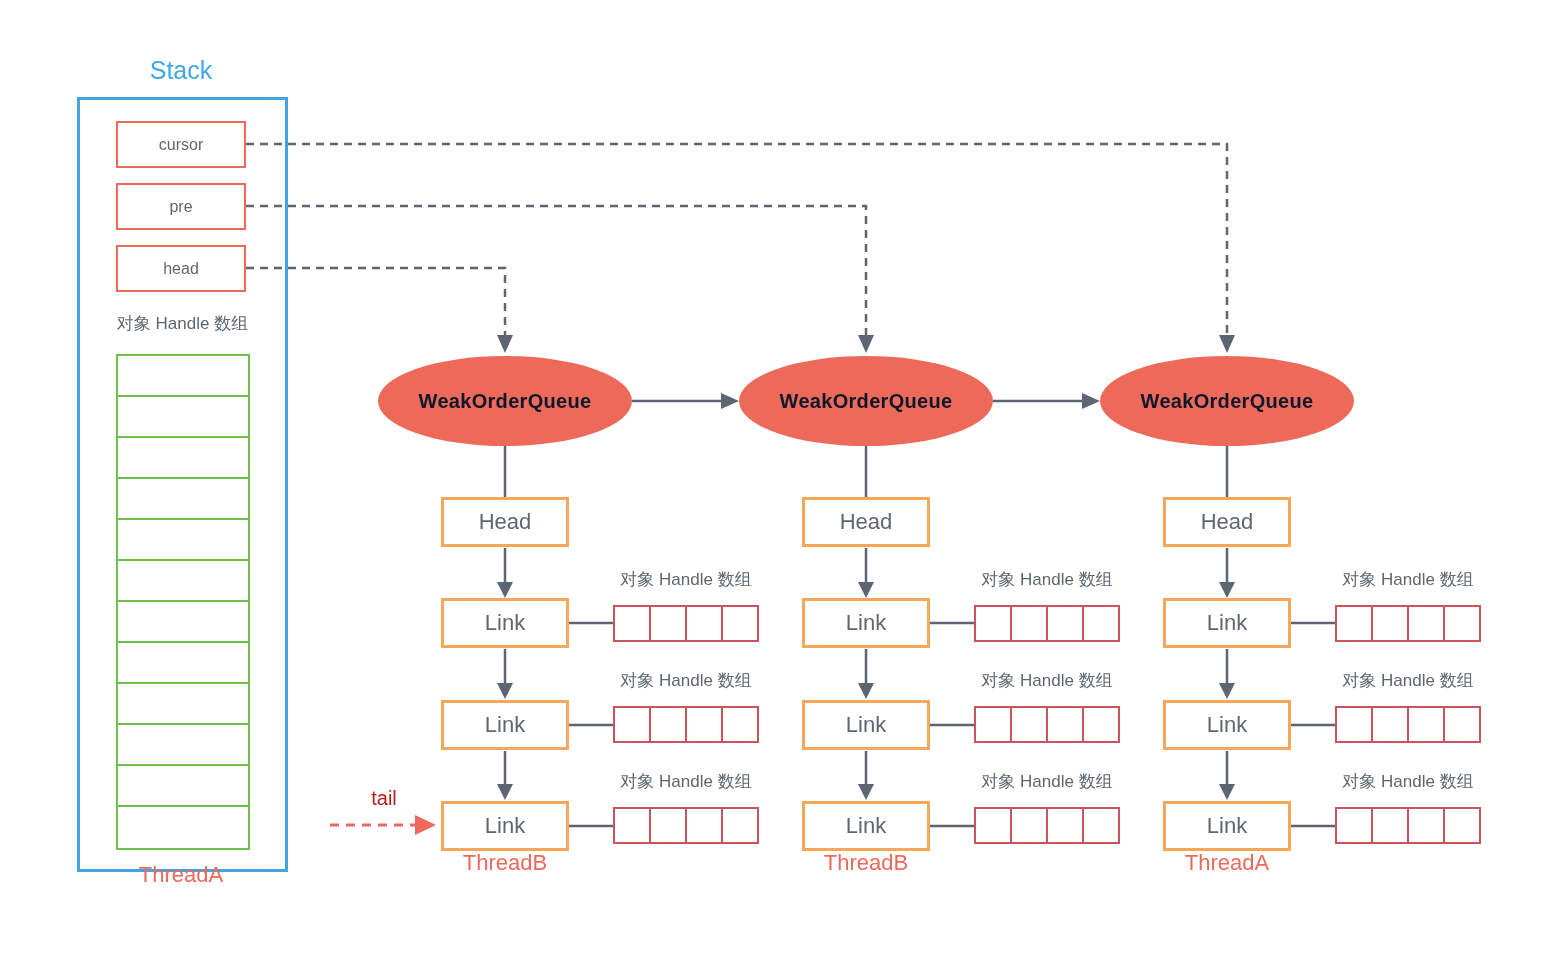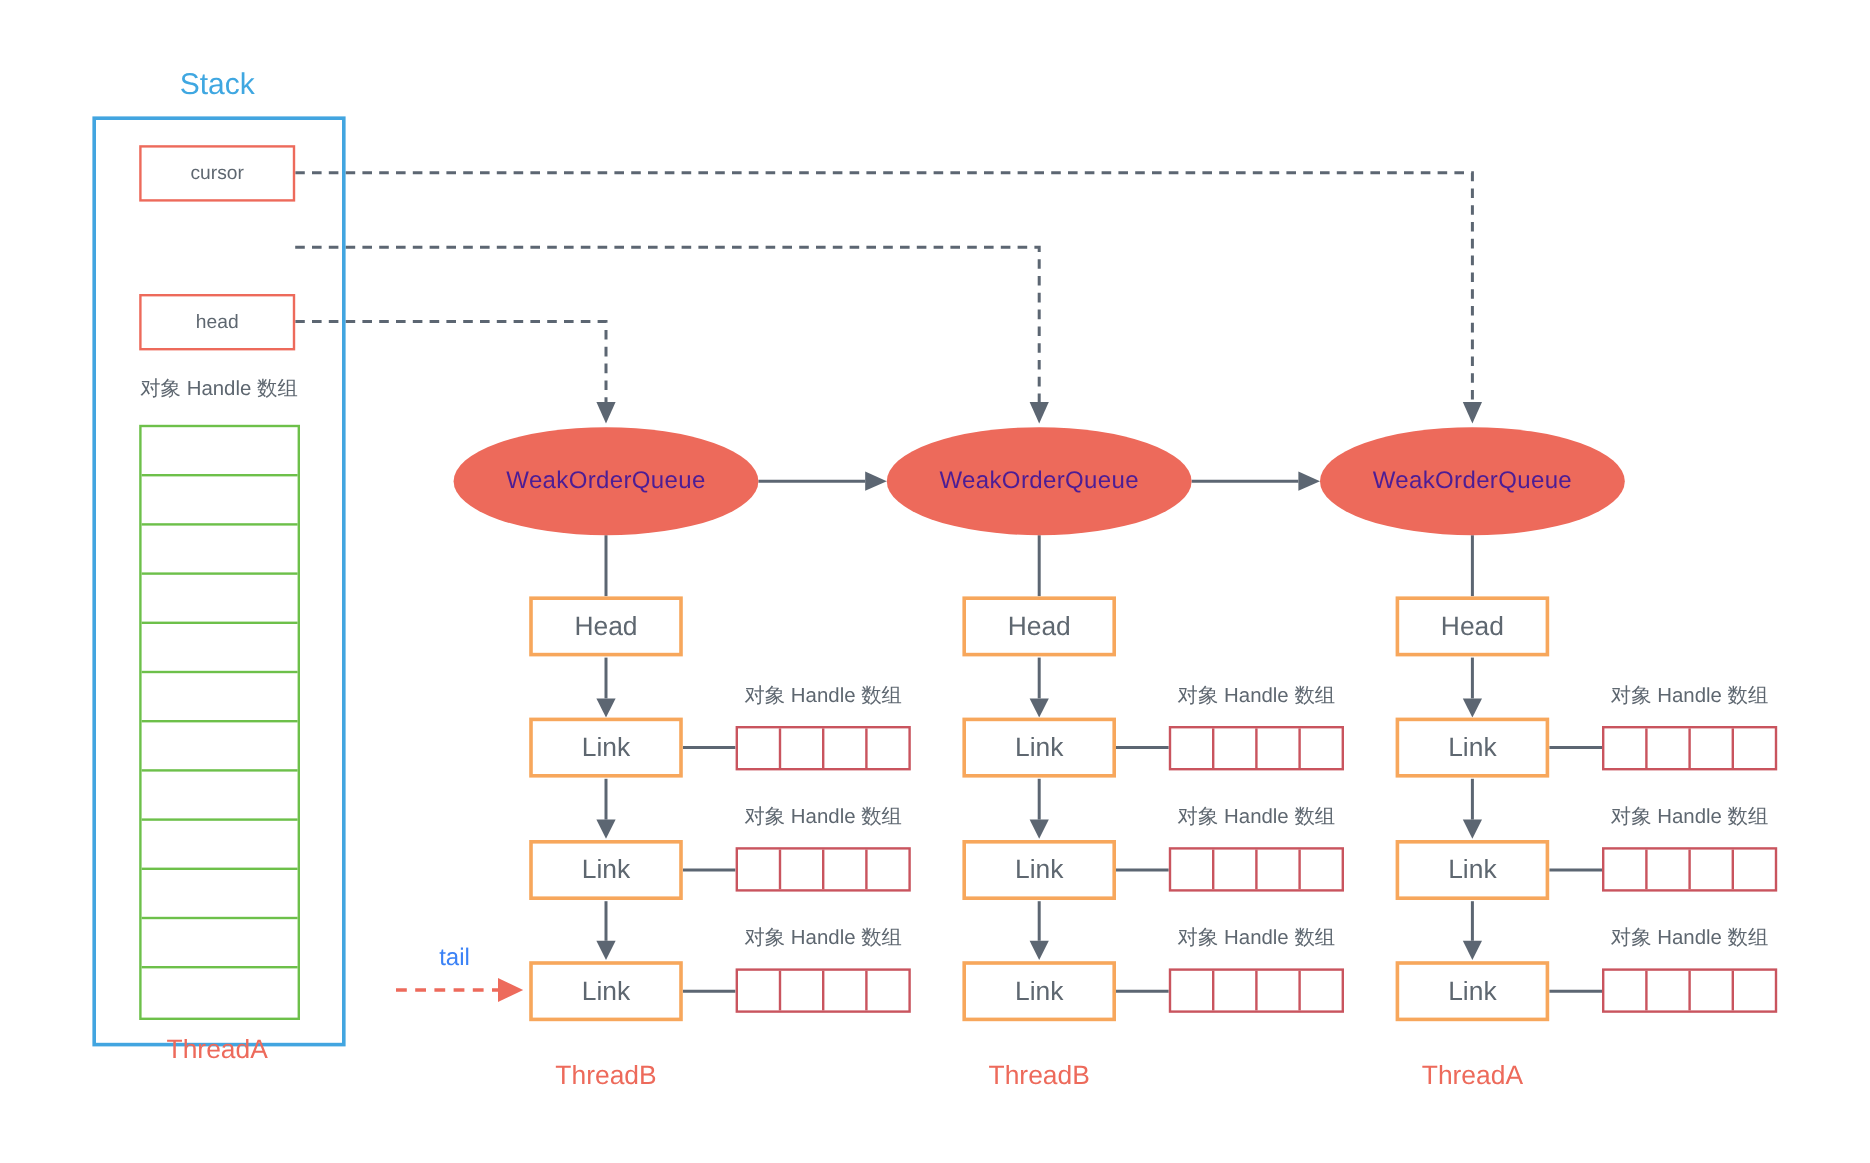--- a/index.html
+++ b/index.html
@@ -18,40 +18,40 @@
   .stack-arr-label{position:absolute;left:0px;top:212px;width:205px;text-align:center;
        font-size:17px;font-weight:500;color:#5E6770;white-space:nowrap;}
   .garr{position:absolute;left:36px;top:254px;width:130px;height:492px;
         border:2.5px solid #6DC04A;box-sizing:content-box;}
   .gcell{height:41px;border-bottom:2.5px solid #6DC04A;box-sizing:border-box;}
   .gcell:last-child{border-bottom:none;}
 
   
   .qnode{position:absolute;top:324px;width:254px;height:90px;background:#ED6A5B;
          border-radius:50%;display:flex;align-items:center;justify-content:center;}
-  .qnode span{color:#4c1d95;font-size:20px;font-weight:400;letter-spacing:.3px;}
+  .qnode span{color:#0f172a;font-size:20px;font-weight:700;letter-spacing:.3px;}
 
   
   .nbox{position:absolute;width:128px;height:50px;border:3px solid #F7A75C;
         box-sizing:border-box;display:flex;align-items:center;justify-content:center;
         font-size:22px;color:#5E6770;background:#fff;}
 
   
   .alabel{position:absolute;width:146px;text-align:center;font-size:17px;font-weight:500;
           color:#5E6770;white-space:nowrap;}
   .harr{position:absolute;width:146px;height:37px;border:2.5px solid #C9545E;
         box-sizing:border-box;display:flex;background:#fff;}
   .harr span{flex:1;border-left:2.5px solid #C9545E;}
   .harr span:first-child{border-left:none;}
 
   
-  .tlabel{position:absolute;top:851px;width:170px;text-align:center;
+  .tlabel{position:absolute;top:818px;width:170px;text-align:center;
           font-size:22px;font-weight:500;color:#ED6A5B;}
-  .tail-label{position:absolute;left:366px;top:755px;width:76px;text-align:left;
-          font-size:20px;color:#3b82f6;}
+  .tail-label{position:absolute;left:346px;top:755px;width:76px;text-align:center;
+          font-size:20px;color:#b91c1c;}
 
   
   .watermark{position:absolute;left:1318px;top:886px;width:230px;height:61px;
              border-radius:31px;background:#DCDCDC;display:flex;align-items:center;
              justify-content:center;color:#ffffff;font-size:31px;font-weight:bold;
              letter-spacing:1px;}
 </style>
 </head>
 <body>
 
@@ -106,20 +106,21 @@
     </g>
     <g>
       <path d="M330,793 H415" stroke="#ED6A5B" stroke-width="3" fill="none" stroke-dasharray="9 7"></path>
       <polygon points="415,783 415,803 436,793" fill="#ED6A5B"></polygon>
     </g>
   </svg>
 
   <div class="stack-title">Stack</div>
   <div class="stack-box">
     <div class="ptr" style="top:21px">cursor</div>
+    <div class="ptr" style="top:83px">pre</div>
     <div class="ptr" style="top:145px">head</div>
     <div class="stack-arr-label">对象 Handle 数组</div>
     <div class="garr">
       <div class="gcell"></div>
       <div class="gcell"></div>
       <div class="gcell"></div>
       <div class="gcell"></div>
       <div class="gcell"></div>
       <div class="gcell"></div>
       <div class="gcell"></div>

